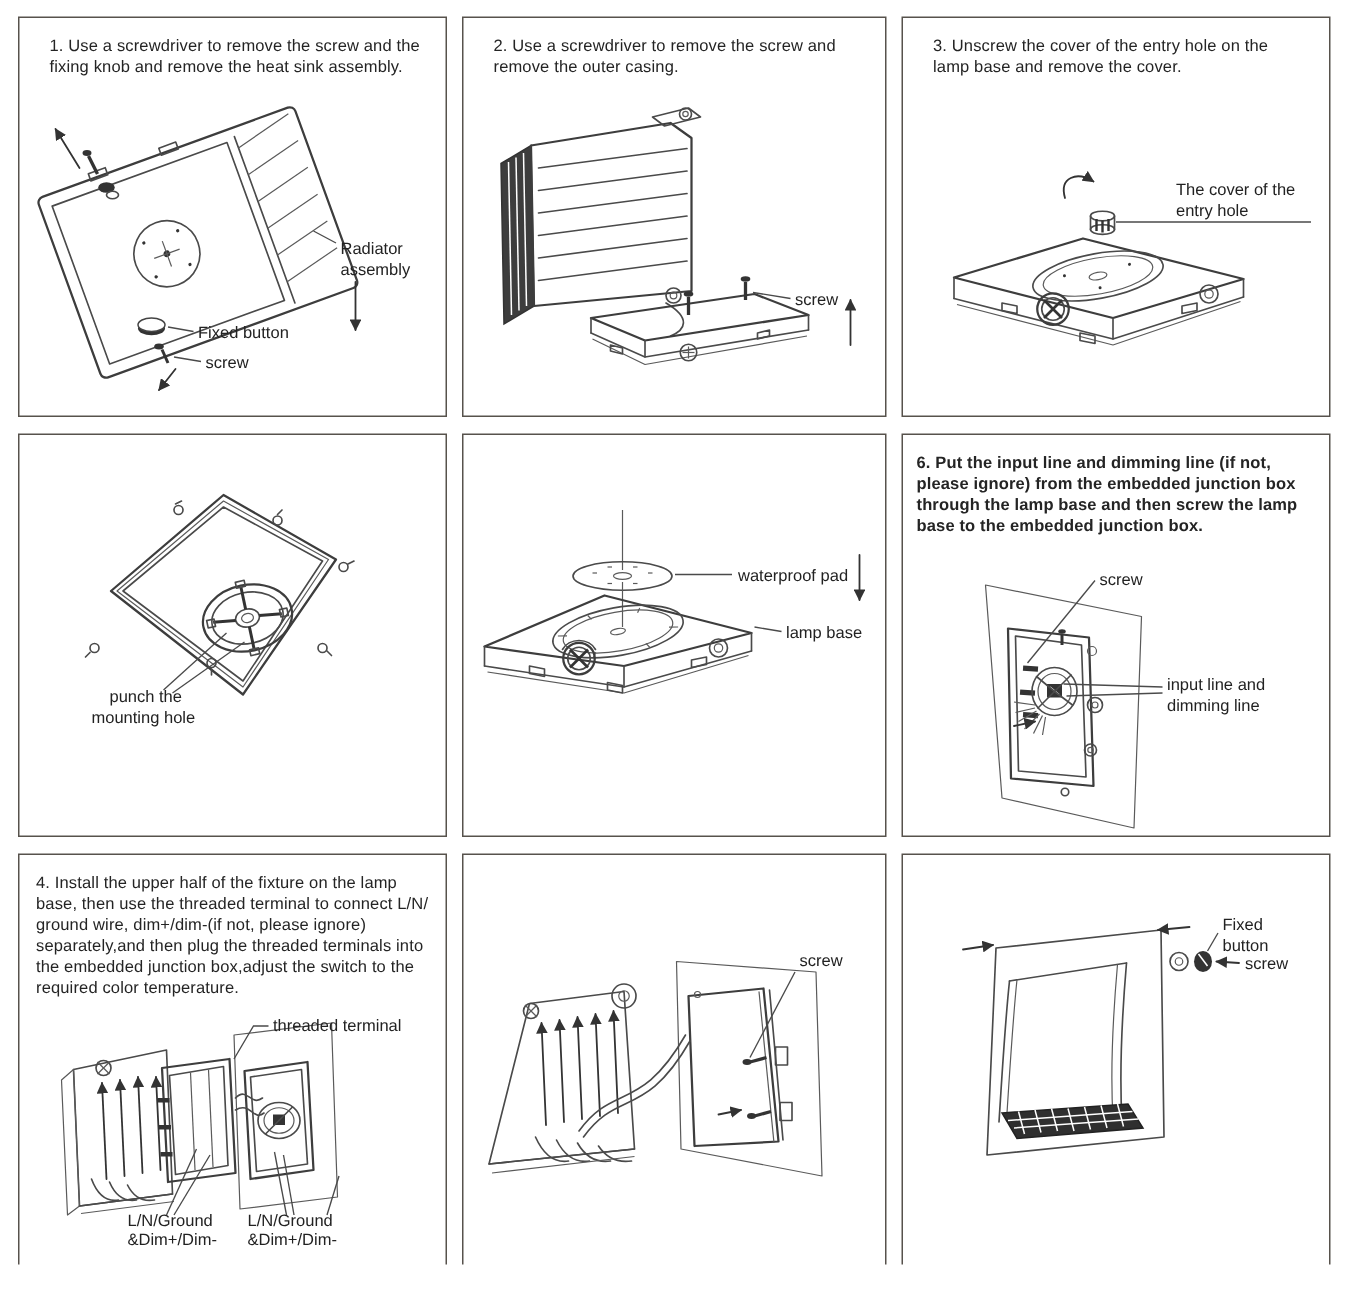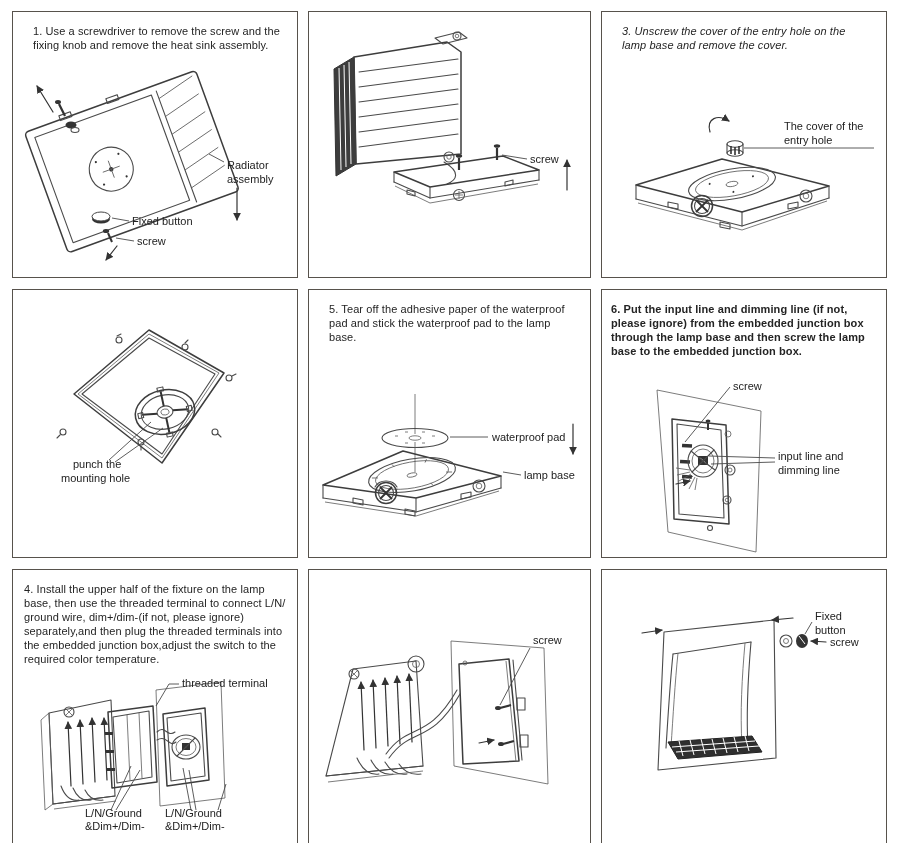--- a/index.html
+++ b/index.html
@@ -8,21 +8,21 @@
   .grid { position:absolute; left:12px; top:11px; display:grid;
           grid-template-columns:286px 283px 286px;
           grid-template-rows:267px 269px 279px;
           column-gap:10px; row-gap:11px; }
   .panel { border:1px solid #57524c; box-sizing:border-box; background:#fff;
            position:relative; overflow:hidden; }
   .instr { font-size:11px; line-height:14px; color:#242424;
            margin:12px 6px 0 20px; letter-spacing:0.1px; }
   .instr.w1 { max-width:252px; }
   .instr.w2 { max-width:262px; }
-  .instr.w3 { max-width:248px;font-style:italic; }
+  .instr.w3 { max-width:248px; }
   .instr.w4 { max-width:258px; }
   .instr.w5 { max-width:242px; }
   .instr.wide { margin-left:9px; max-width:270px;font-weight:bold; }
   .instr.w7 { margin-left:11px; max-width:266px; }
   .instr.w9 { max-width:242px; }
   .panel svg { display:block; margin-top:2px; }
   .ln  { fill:none; stroke:#4a4a4a; stroke-width:1.1; stroke-linejoin:round; stroke-linecap:round; }
   .lt  { fill:none; stroke:#5a5a5a; stroke-width:0.8; stroke-linejoin:round; }
   .bd  { fill:none; stroke:#3d3d3d; stroke-width:1.5; stroke-linejoin:round; }
   .dk  { fill:#333333; stroke:none; }
@@ -84,20 +84,21 @@
       <text x="119" y="171" class="lbl">Fixed button</text>
       <ellipse cx="93" cy="177" rx="3.2" ry="2" class="dk"></ellipse>
       <line x1="95" y1="179" x2="99" y2="188" stroke="#333" stroke-width="2"></line>
       <line x1="103" y1="184" x2="121" y2="187" class="ldr"></line>
       <text x="124" y="191" class="lbl">screw</text>
       <line x1="104" y1="192" x2="93" y2="206" class="arrow"></line>
     </svg>
   </div>
 
   <div class="panel">
+    <div class="instr w2">2. Use a screwdriver to remove the screw and remove the outer casing.</div>
     <svg width="284" height="210" viewBox="0 0 284 210">
       <polygon points="25,55 45,43 47,150 27,162" fill="#3d3d3d" stroke="#333" stroke-width="1"></polygon>
       <line x1="30" y1="54" x2="32" y2="156" class="wh"></line>
       <line x1="35" y1="51" x2="37" y2="153" class="wh"></line>
       <line x1="40" y1="48" x2="42" y2="150" class="wh"></line>
       <polygon points="45,43 138,28 152,38 152,140 47,150" class="bd"></polygon>
       <line x1="50" y1="58" x2="149" y2="45" class="ln"></line>
       <line x1="50" y1="73" x2="149" y2="60" class="ln"></line>
       <line x1="50" y1="88" x2="149" y2="75" class="ln"></line>
       <line x1="50" y1="103" x2="149" y2="90" class="ln"></line>
@@ -204,21 +205,20 @@
         <rect x="174" y="119" width="5" height="5" class="ln"></rect>
       </g>
       <line x1="96" y1="168" x2="138" y2="130" class="ldr"></line>
       <line x1="102" y1="170" x2="150" y2="136" class="ldr"></line>
       <text x="60" y="176" class="lbl">punch the</text>
       <text x="48" y="190" class="lbl">mounting hole</text>
     </svg>
   </div>
 
   <div class="panel">
-    <div class="instr w5">5. Tear off the adhesive paper of the waterproof pad and stick the waterproof pad to the lamp base.</div>
     <svg width="284" height="212" viewBox="0 0 284 212">
       <line x1="106" y1="48" x2="106" y2="88" class="lt"></line>
       <ellipse cx="106" cy="92" rx="33" ry="9.5" class="ln"></ellipse>
       <ellipse cx="106" cy="92" rx="6" ry="2.2" class="lt"></ellipse>
       <line x1="86" y1="90" x2="89" y2="90" class="lt"></line>
           <line x1="96" y1="86" x2="99" y2="86" class="lt"></line>
       <line x1="113" y1="86" x2="116" y2="86" class="lt"></line>
           <line x1="123" y1="90" x2="126" y2="90" class="lt"></line>
       <line x1="96" y1="97" x2="99" y2="97" class="lt"></line>
           <line x1="113" y1="97" x2="116" y2="97" class="lt"></line>

